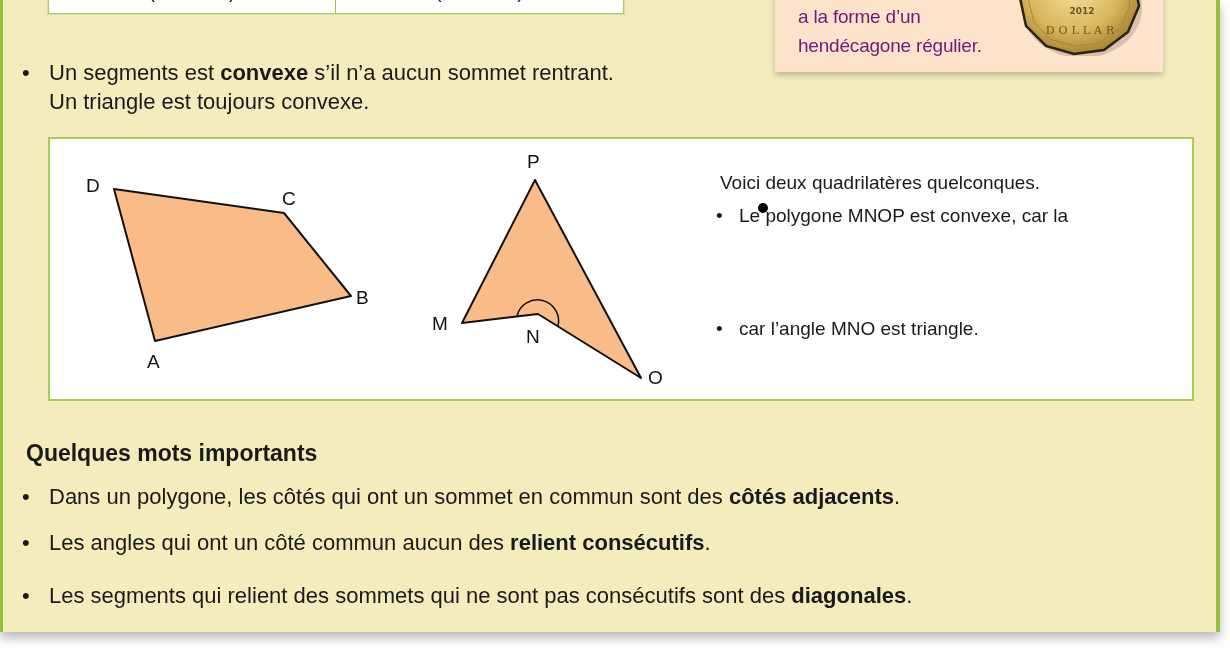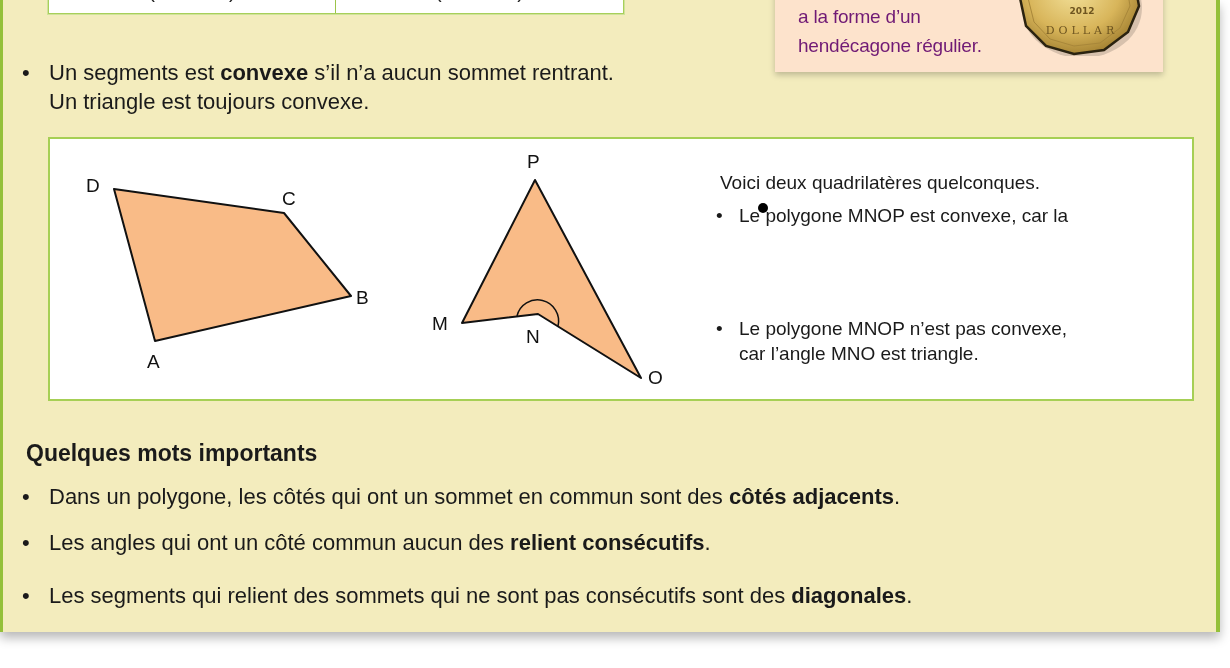--- a/index.html
+++ b/index.html
@@ -127,21 +127,20 @@
     <div class="intro">Voici deux quadrilatères quelconques.</div>
     <div class="li" style="top:33px">
       <span class="d">•</span>
       <div class="t">
         <div>Le polygone MNOP est convexe, car la</div>
       </div>
     </div>
     <div class="li" style="top:146px">
       <span class="d">•</span>
       <div class="t">
-        <div>Le polygone MNOP n’est pas convexe,</div>
         <div>car l’angle MNO est triangle.</div>
       </div>
     </div>
   </div>
 
   <div class="cursor-dot"></div>
 
   <div class="section-title">Quelques mots importants</div>
   <div class="mots">
     <div class="row" style="top:483px">

